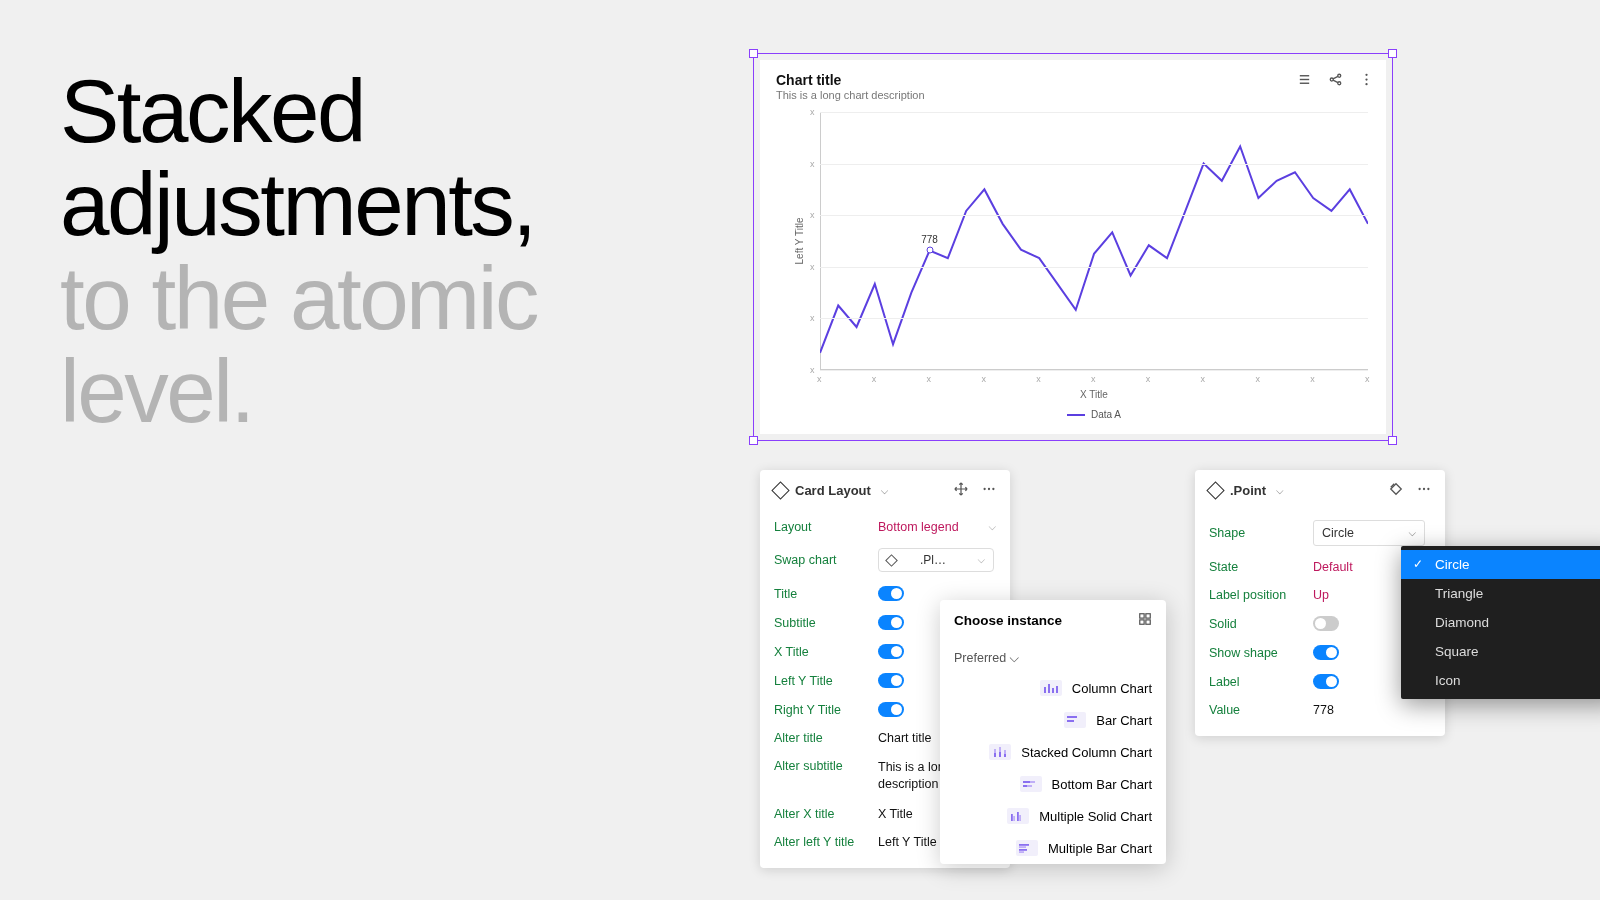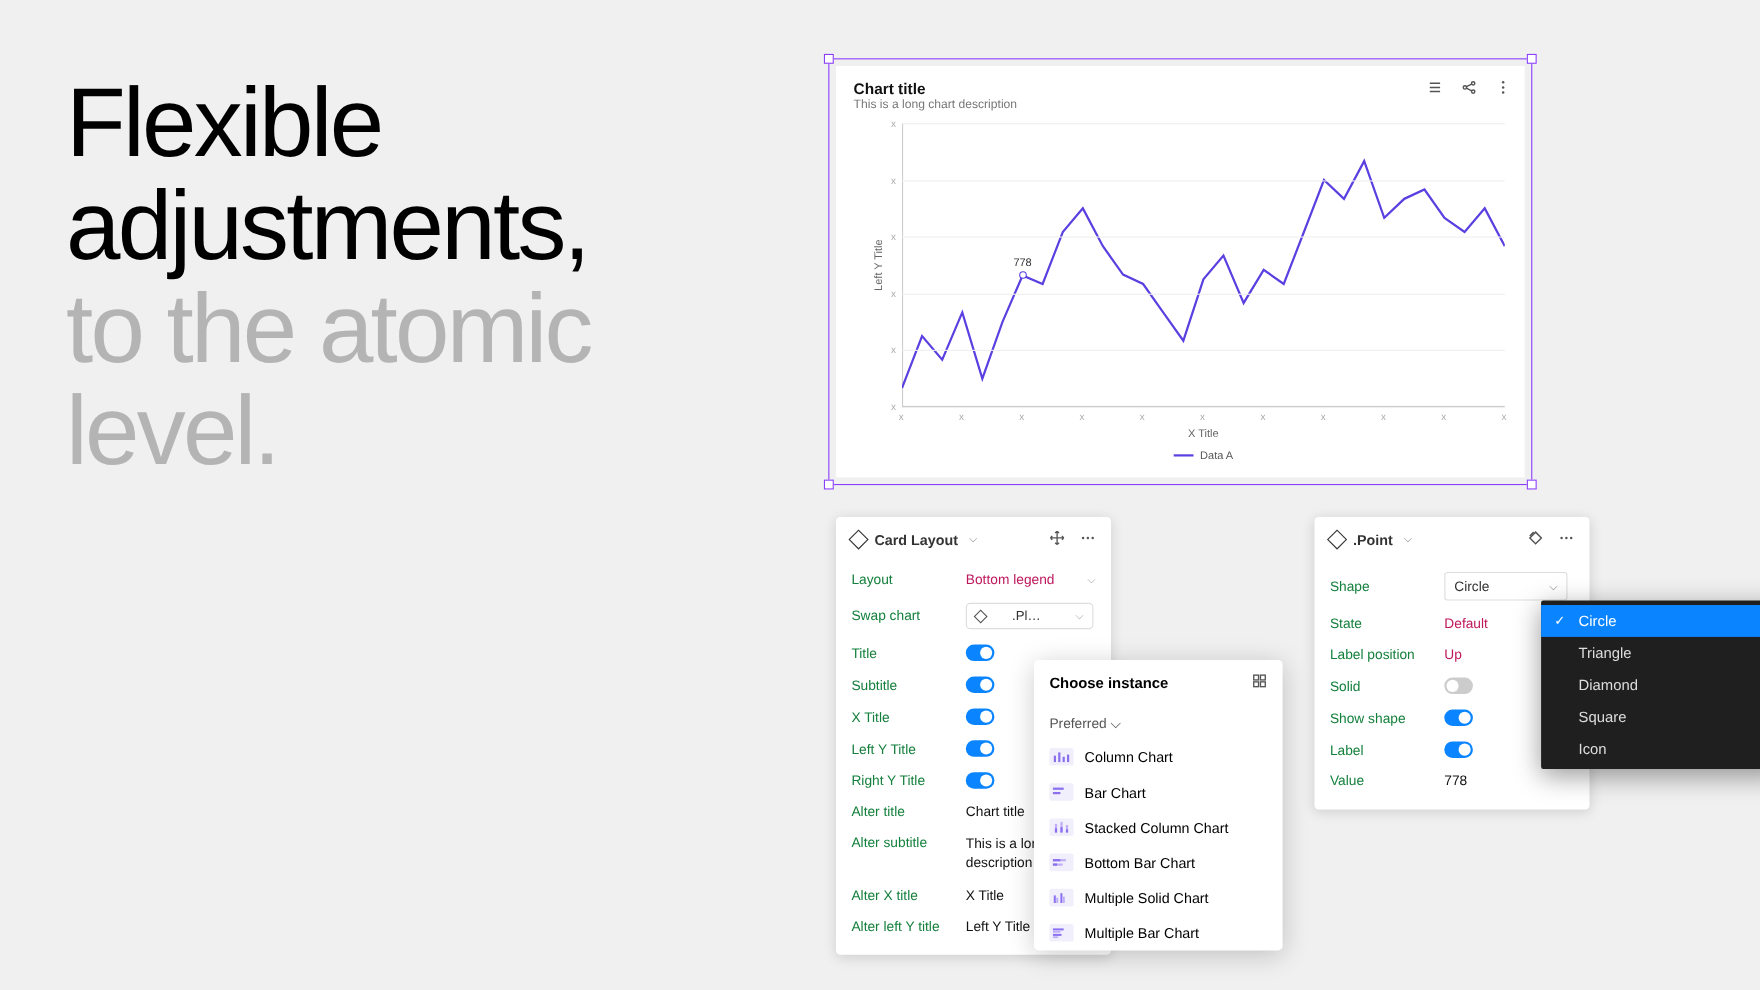--- a/index.html
+++ b/index.html
@@ -82,41 +82,41 @@
   .swap-box{ border:1px solid #ddd; border-radius:4px; padding:4px 8px; display:flex; align-items:center; gap:24px; font-size:12px; width:116px;}
   .swap-box .dm{ width:9px;height:9px; border:1px solid #555; transform:rotate(45deg);}
   .swap-box .tx{ overflow:hidden; text-overflow:ellipsis; white-space:nowrap; flex:1;}
 
   
   .picker{ position:absolute; left:940px; top:600px; width:226px; background:#fff; border-radius:4px; box-shadow:0 4px 24px rgba(0,0,0,.2);}
   .picker-hd{ display:flex; align-items:center; padding:12px 14px; font-weight:600; font-size:13.5px;}
   .picker-hd-ic{ margin-left:auto; color:#555;}
   .picker-search{ display:flex; align-items:center; gap:8px; padding:6px 14px 12px; color:#aaa; font-size:13px; border-bottom:1px solid #eee;}
   .picker-section{ padding:10px 14px 6px; font-size:12.5px; color:#555;}
-  .picker-item{ display:flex; align-items:center; gap:10px; padding:8px 14px; font-size:13px; cursor:pointer;}
+  .picker-item{ display:flex; align-items:center; gap:10px; padding:8px 14px; font-size:13px; cursor:pointer;justify-content:flex-end;}
   .thumb{ width:22px; height:16px; background:#f1effb; border-radius:2px; display:flex; align-items:center; justify-content:center;}
   .thumb svg{width:16px;height:10px;}
 
   
   .shape-select{ border:1px solid #ddd; border-radius:3px; padding:5px 8px; width:112px; display:flex; align-items:center; font-size:12.5px;}
   .shape-select .chv{ margin-left:auto; font-size:10px; color:#888;}
 
   .dropdown{ position:absolute; left:1401px; top:546px; width:220px; background:#1f1f1f; color:#ddd; font-size:13.5px; padding:4px 0; border-radius:2px; box-shadow:0 6px 24px rgba(0,0,0,.4);}
   .dd-item{ padding:7px 16px 7px 34px; position:relative; cursor:pointer;}
   .dd-item.sel{ background:#0a84ff; color:#fff;}
   .dd-item.sel::before{ content:"✓"; position:absolute; left:12px; font-size:12px;}
 
   .muted-val{color:#111;}
   .multiline{font-size:12.5px; color:#111; line-height:1.35;}
 </style>
 </head>
 <body>
 
 <div class="headline">
-  <span class="dark">Flexible</span>
+  <span class="dark">Stacked</span>
   <span class="dark">adjustments,</span>
   <span class="light">to the atomic</span>
   <span class="light">level.</span>
 </div>
 
 <div class="sel-frame">
   <div class="sel-handle tl"></div>
   <div class="sel-handle tr"></div>
   <div class="sel-handle bl"></div>
   <div class="sel-handle br"></div>

